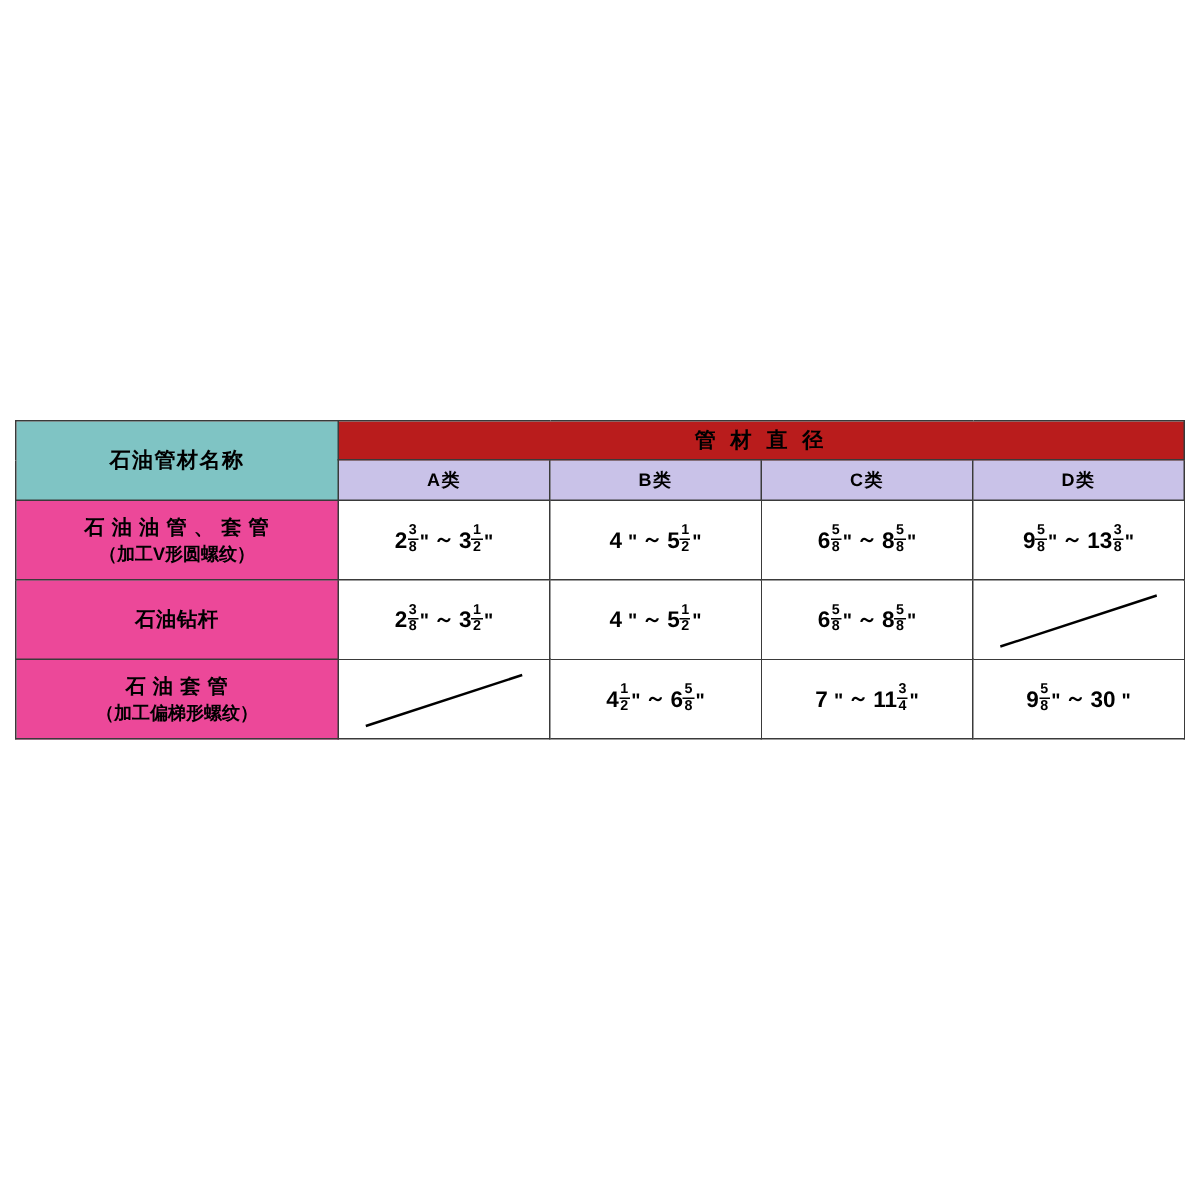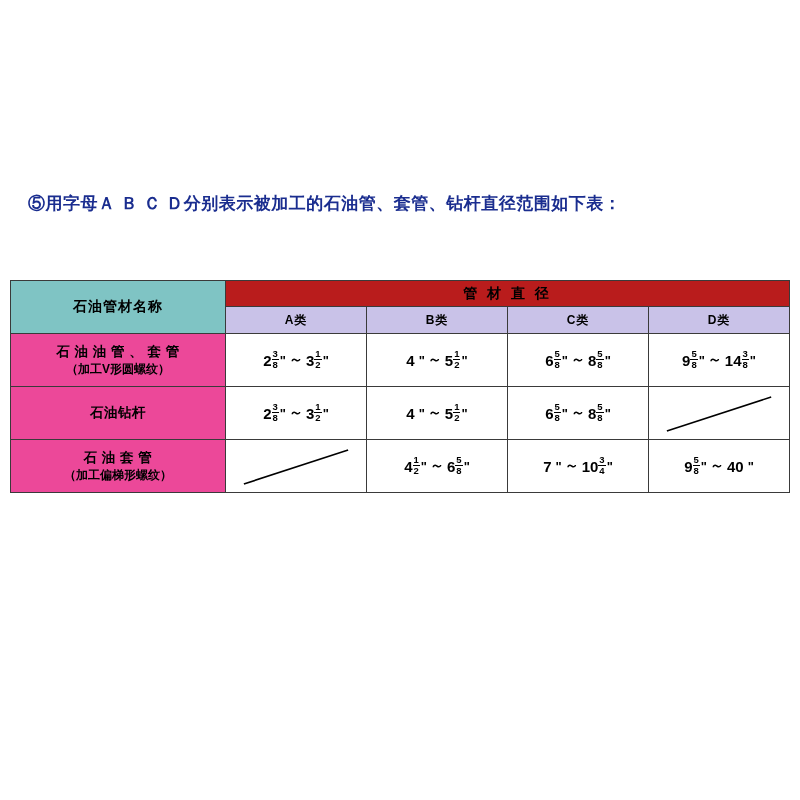--- a/index.html
+++ b/index.html
@@ -142,21 +142,20 @@
     display: flex;
     align-items: center;
     justify-content: center;
   }
 </style>
 </head>
 <body>
 
 <div class="page">
 
-  <div class="intro">⑤用字母Ａ Ｂ Ｃ Ｄ分别表示被加工的石油管、套管、钻杆直径范围如下表：</div>
 
   <div class="table-wrap">
     <table class="spec">
       <colgroup>
         <col style="width:215px">
         <col style="width:141px">
         <col style="width:141px">
         <col style="width:141px">
         <col style="width:141px">
       </colgroup>
@@ -249,21 +248,21 @@
                   <span class="mix">
                     <span class="whole">9</span>
                     <span class="frac">
                       <span class="num">5</span>
                       <span class="den">8</span>
                     </span>
                     <span class="q">"</span>
                   </span>
                   <span class="tilde">～</span>
                   <span class="mix">
-                    <span class="whole">14</span>
+                    <span class="whole">13</span>
                     <span class="frac">
                       <span class="num">3</span>
                       <span class="den">8</span>
                     </span>
                     <span class="q">"</span>
                   </span>
                 </span>
               </div>
             </td>
         </tr>
@@ -385,21 +384,21 @@
           <td class="cell">
               <div class="cellbox">
                 <span class="val">
                   <span class="mix">
                     <span class="whole">7</span>
                     <span class="sp"></span>
                     <span class="q">"</span>
                   </span>
                   <span class="tilde">～</span>
                   <span class="mix">
-                    <span class="whole">10</span>
+                    <span class="whole">11</span>
                     <span class="frac">
                       <span class="num">3</span>
                       <span class="den">4</span>
                     </span>
                     <span class="q">"</span>
                   </span>
                 </span>
               </div>
             </td>
           <td class="cell">
@@ -408,21 +407,21 @@
                   <span class="mix">
                     <span class="whole">9</span>
                     <span class="frac">
                       <span class="num">5</span>
                       <span class="den">8</span>
                     </span>
                     <span class="q">"</span>
                   </span>
                   <span class="tilde">～</span>
                   <span class="mix">
-                    <span class="whole">40</span>
+                    <span class="whole">30</span>
                     <span class="sp"></span>
                     <span class="q">"</span>
                   </span>
                 </span>
               </div>
             </td>
         </tr>
       </tbody>
     </table>
   </div>

